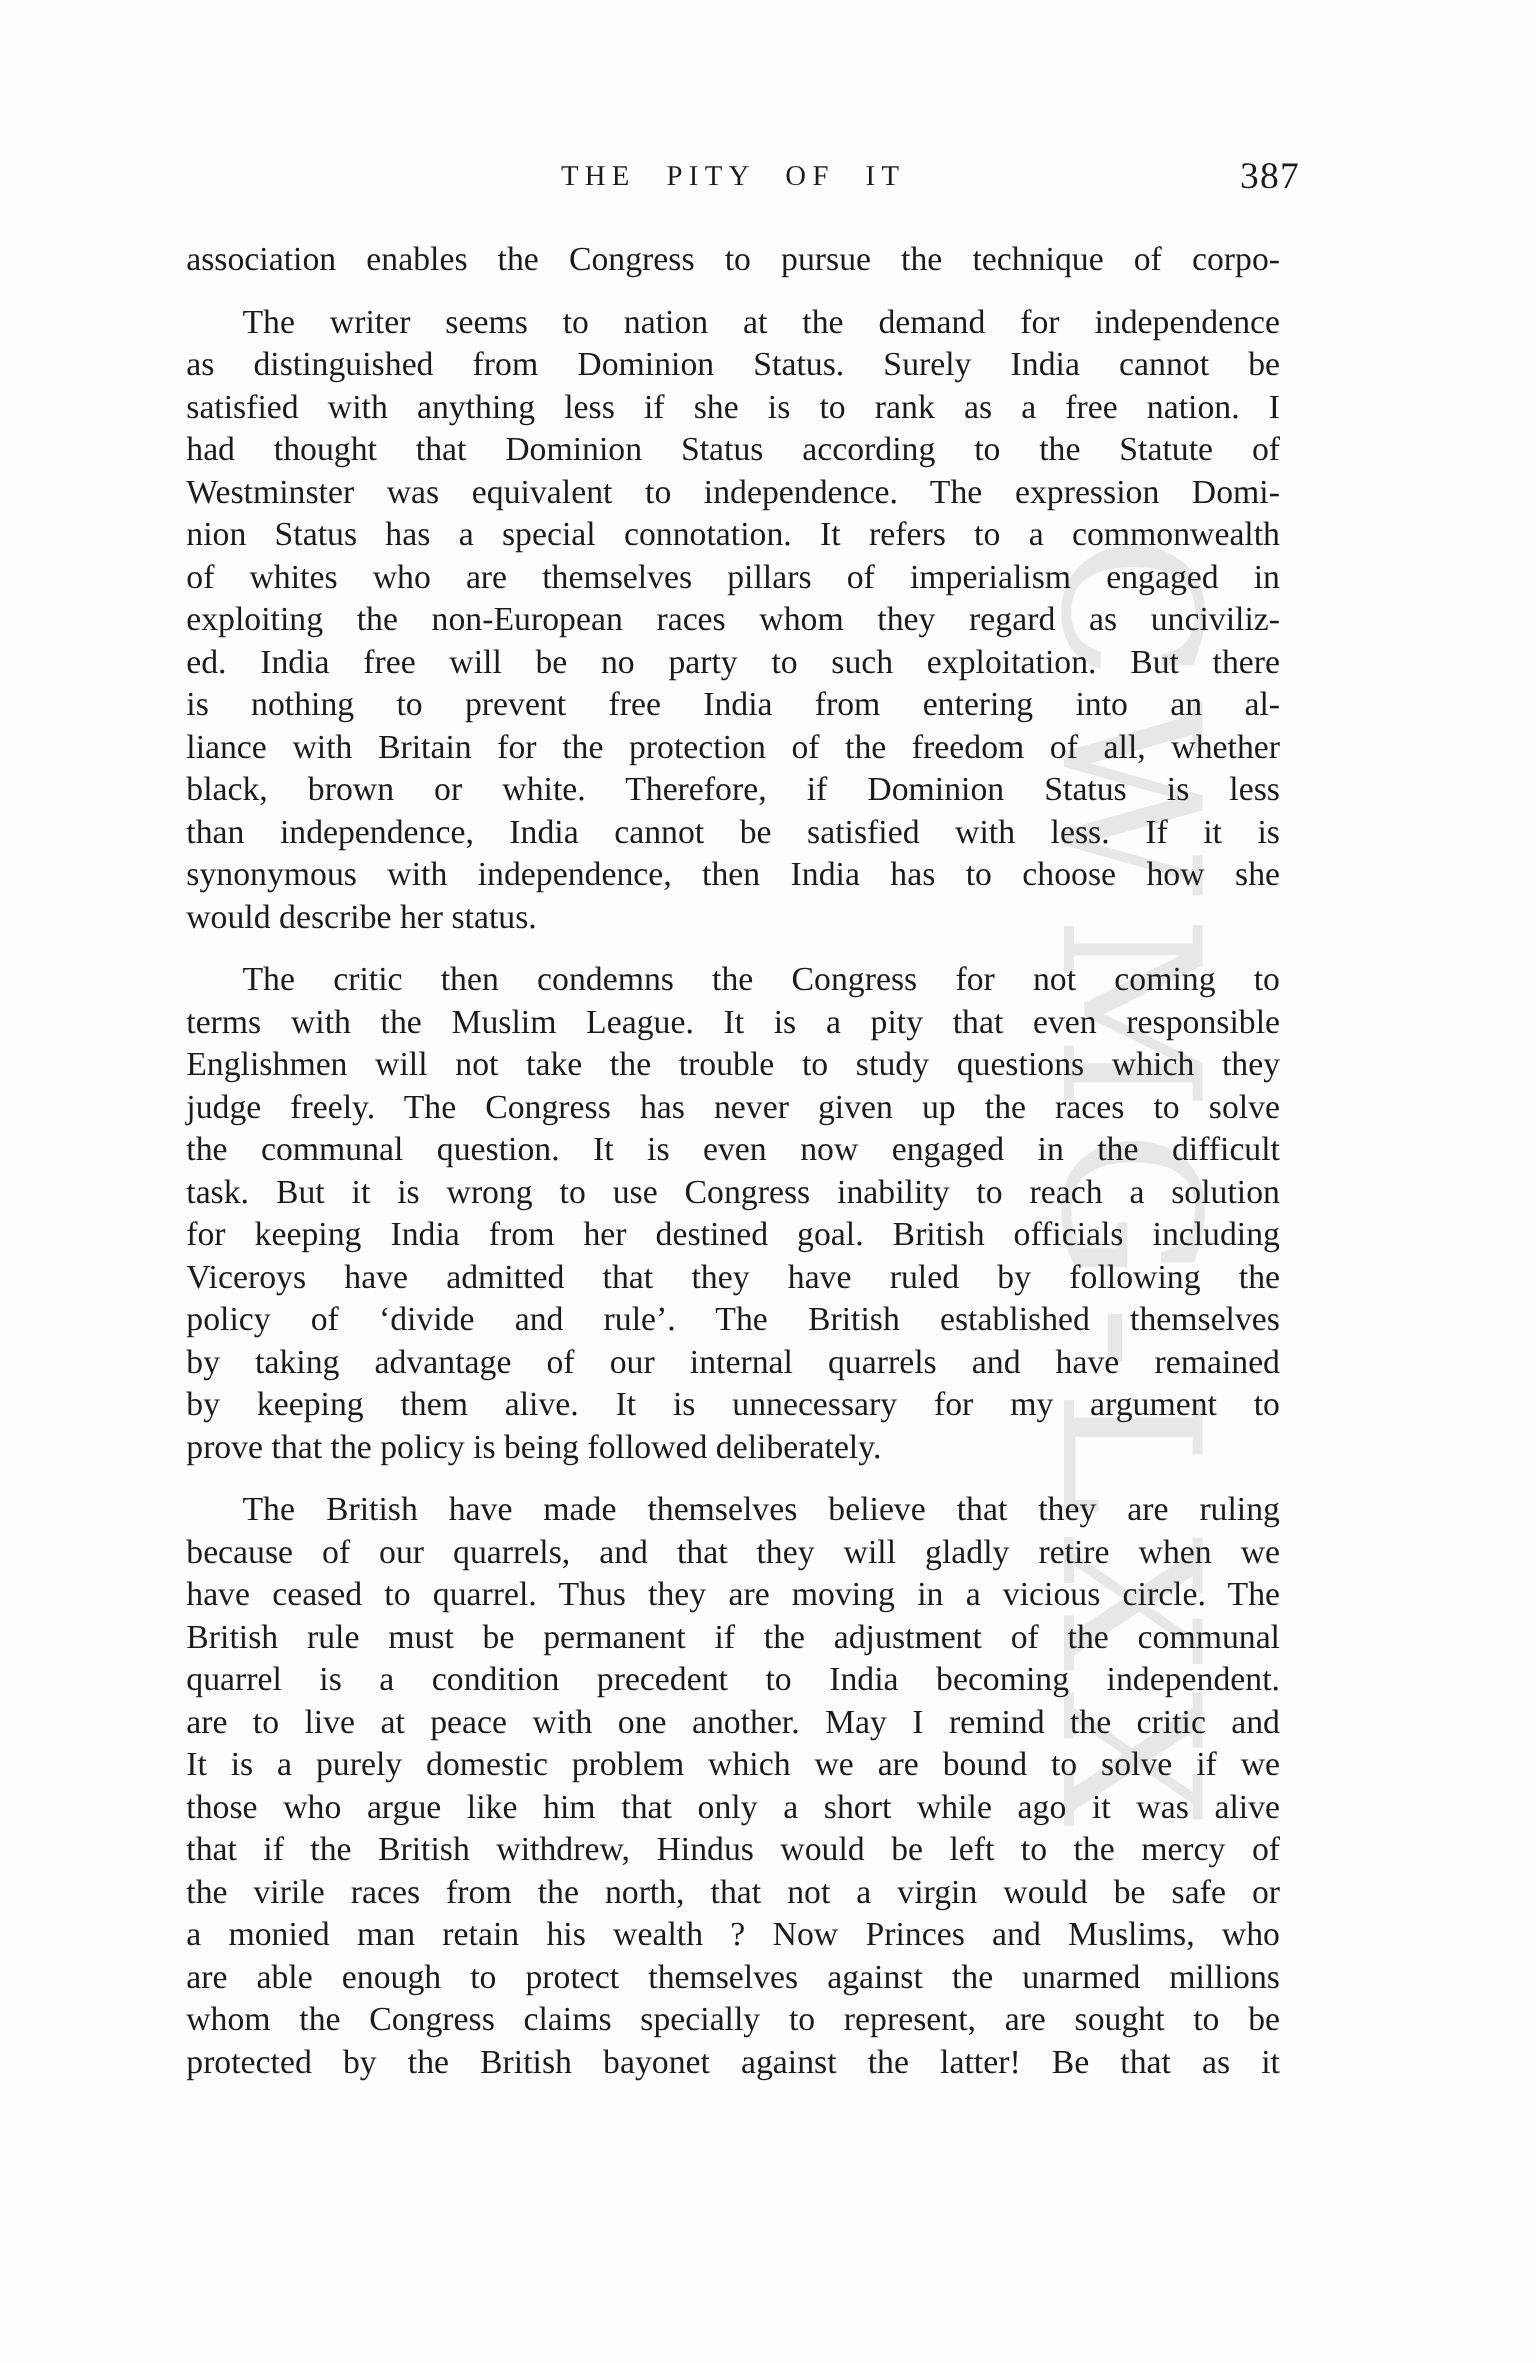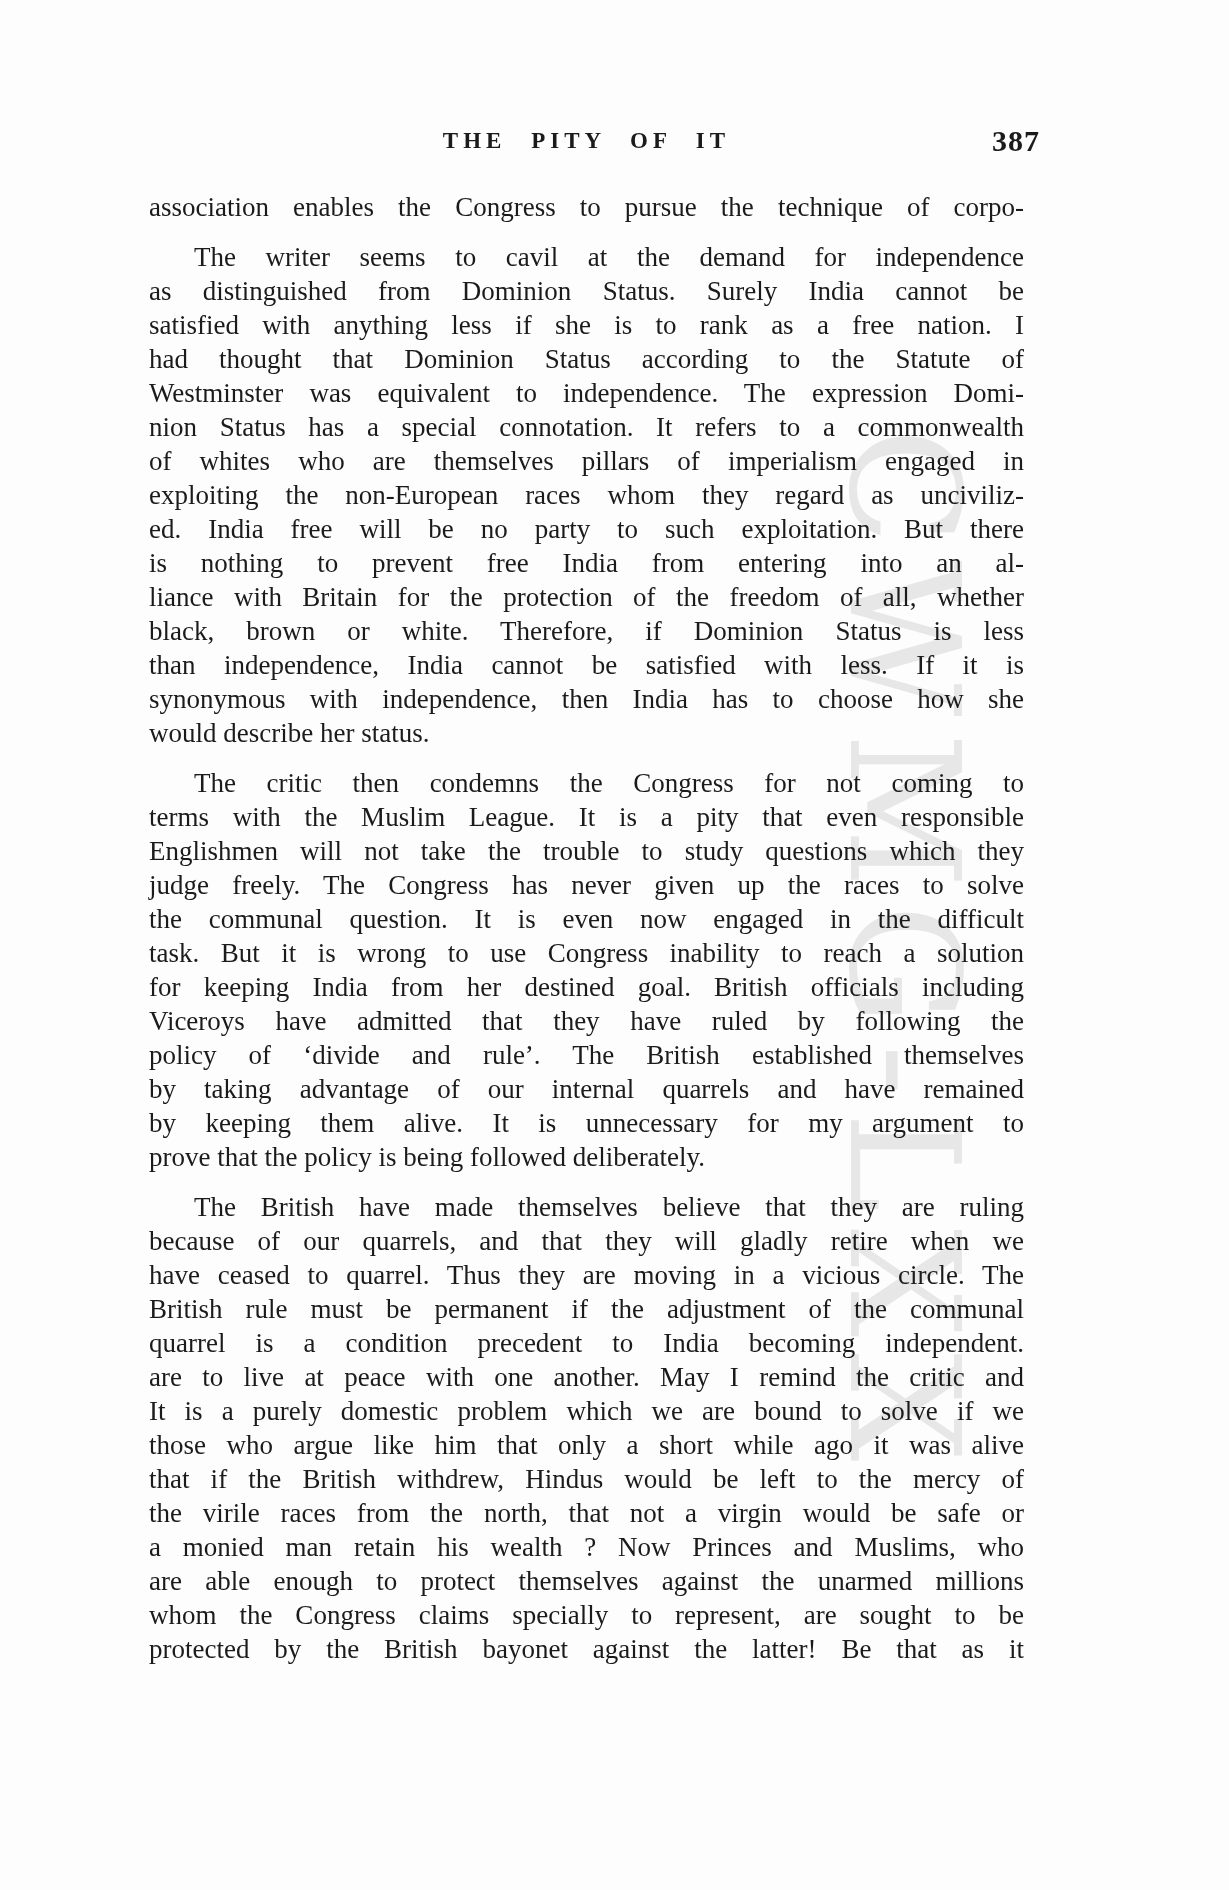--- a/index.html
+++ b/index.html
@@ -29,21 +29,20 @@
     transform-origin: top left;
     user-select: none;
   }
   .header {
     position: absolute;
     left: 133px;
     width: 907px;
     top: 124px;
     z-index: 1;
     color: #1b1b1b;
-    font-weight: bold;
   }
   .running-title {
     text-align: center;
     font-size: 23px;
     line-height: 34px;
     letter-spacing: 5px;
     word-spacing: 14px;
   }
   .page-number {
     position: absolute;
@@ -81,21 +80,21 @@
   <div class="header" style="color: rgb(27, 27, 27);">
     <div class="running-title">THE PITY OF IT</div>
     <div class="page-number">387</div>
   </div>
 
   <div class="body-text" id="body-text" style="color: rgb(27, 27, 27);">
       <div class="paragraph">
         <div class="line">association enables the Congress to pursue the technique of corpo-</div>
       </div>
       <div class="paragraph">
-        <div class="line indent">The writer seems to cavil at the demand for independence</div>
+        <div class="line indent">The writer seems to nation at the demand for independence</div>
         <div class="line">as distinguished from Dominion Status.  Surely India cannot be</div>
         <div class="line">satisfied with anything less if she is to rank as a free nation.  I</div>
         <div class="line">had thought that Dominion Status according to the Statute of</div>
         <div class="line">Westminster was equivalent to independence.  The expression Domi-</div>
         <div class="line">nion Status has a special connotation.  It refers to a commonwealth</div>
         <div class="line">of whites who are themselves pillars of imperialism engaged in</div>
         <div class="line">exploiting the non-European races whom they regard as unciviliz-</div>
         <div class="line">ed.  India free will be no party to such exploitation.  But there</div>
         <div class="line">is nothing to prevent free India from entering into an al-</div>
         <div class="line">liance with Britain for the protection of the freedom of all, whether</div>

